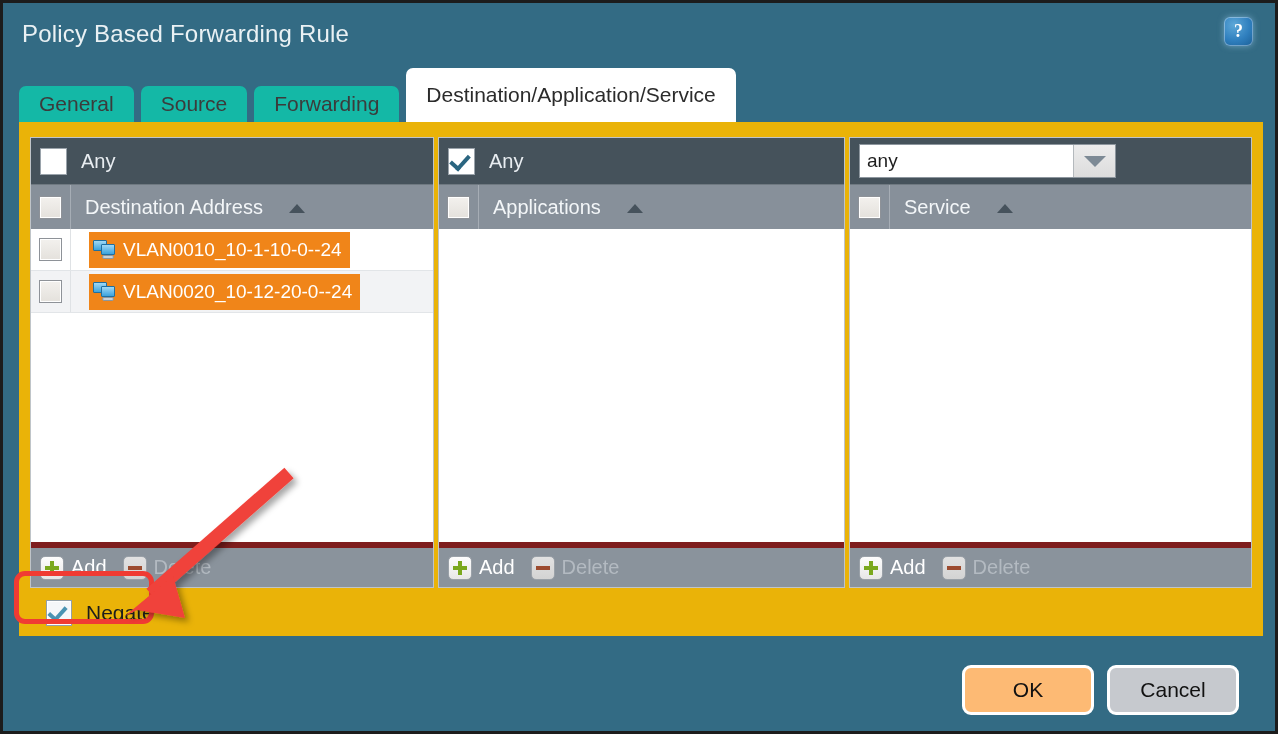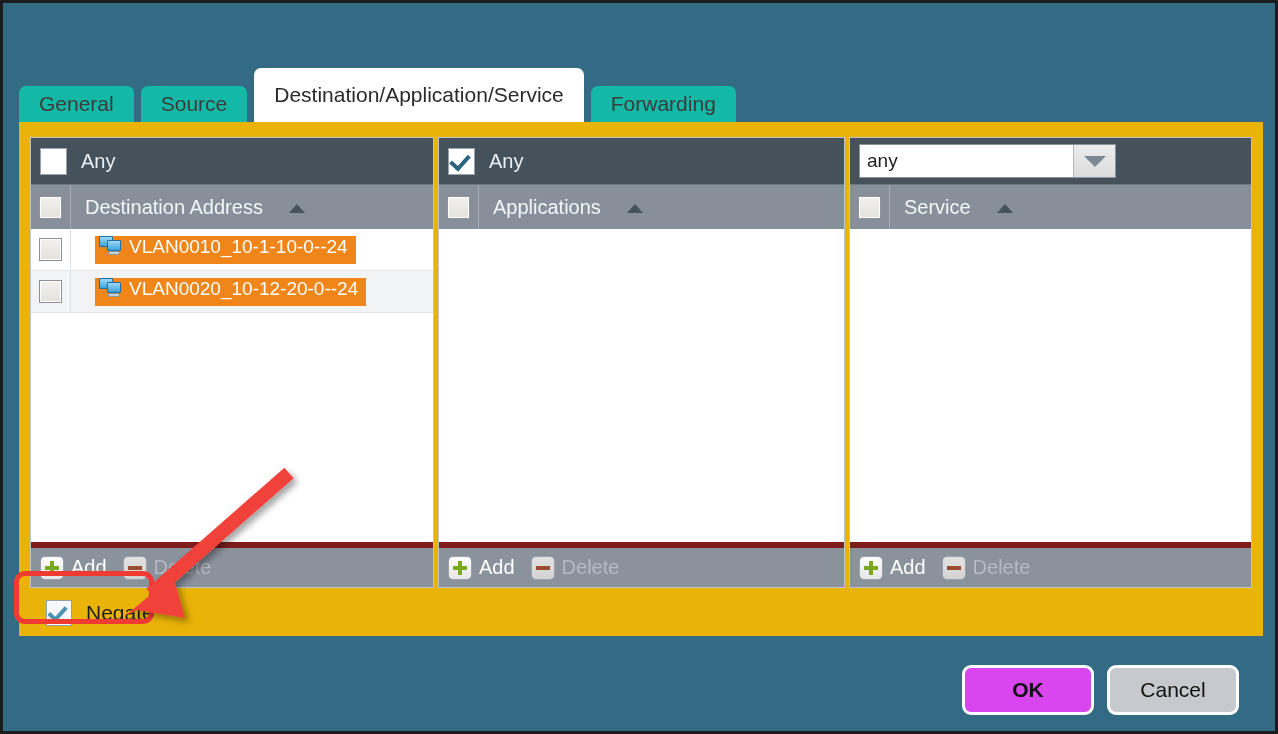--- a/index.html
+++ b/index.html
@@ -257,25 +257,25 @@
     width: 40px;
     height: 100%;
     display: flex;
     align-items: center;
     justify-content: center;
     border-right: 1px solid #dfe2e5;
     box-sizing: border-box;
     flex: 0 0 auto;
   }
   .chip {
-    margin-left: 24px;
+    margin-left: 18px;
     background: #f08519;
     display: inline-flex;
-    align-items: flex-start;
-    height: 28px;
+    align-items: center;
+    height: 36px;
     padding: 0 8px 0 4px;
     cursor: pointer;
   }
   .chip .chip-label {
     color: #ffffff;
     font-size: 19px;
     margin-left: 6px;
     white-space: nowrap;
   }
   .net-icon {
@@ -410,21 +410,21 @@
     border-radius: 9px;
     border: 3px solid #ffffff;
     display: flex;
     align-items: center;
     justify-content: center;
     font-size: 21px;
     color: #111111;
     cursor: pointer;
     box-sizing: border-box;
   }
-  .btn.primary { background: #d946ef; font-weight: bold; }
+  .btn.primary { background: #fdba74; }
   .btn.secondary { background: #c6c9ce; }
 
   
   .annot-box {
     position: absolute;
     left: 11px;
     top: 568px;
     width: 140px;
     height: 53px;
     border: 5px solid #f03b33;
@@ -439,26 +439,32 @@
     width: 210px;
     height: 175px;
     pointer-events: none;
   }
 </style>
 </head>
 <body>
 
 <div id="app">
 
+  <div class="titlebar">
+    <div class="window-title">Policy Based Forwarding Rule</div>
+    <div class="help-icon">
+      <span>?</span>
+    </div>
+  </div>
 
   <div class="tabs">
     <div class="tab">General</div>
     <div class="tab">Source</div>
+    <div class="tab">Forwarding</div>
     <div class="tab active">Destination/Application/Service</div>
-    <div class="tab">Forwarding</div>
   </div>
 
   <div class="content">
 
     <div class="panels">
 
       <div class="panel p1">
         <div class="panel-top">
           <div class="cb-lg"></div>
           <div class="panel-top-label">Any</div>

